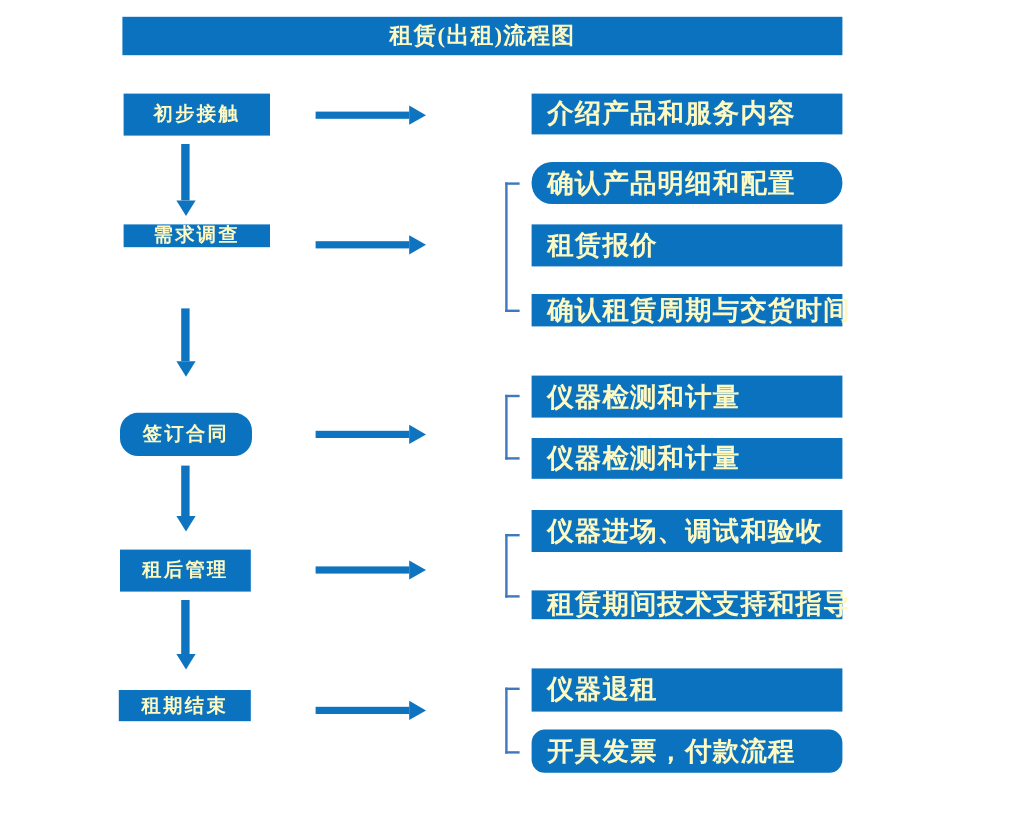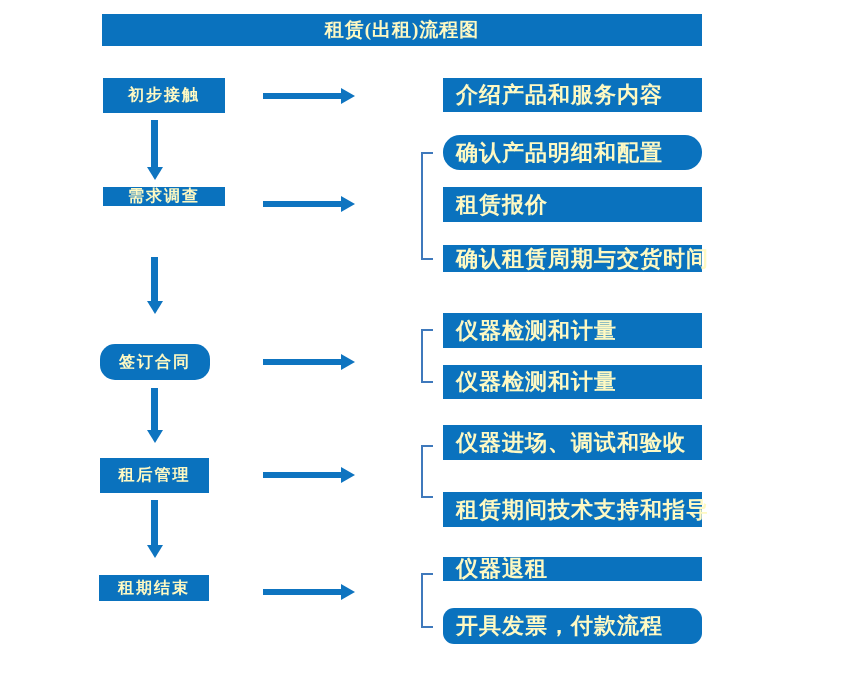--- a/index.html
+++ b/index.html
@@ -37,22 +37,22 @@
     font-size:22px;letter-spacing:1px;white-space:nowrap;
     padding-left:13px;box-sizing:border-box;
   }
   .rb-0-0{top:78px;height:34px;}
   .rb-1-0{top:135px;height:35px;border-radius:17px;}
   .rb-1-1{top:187px;height:35px;}
   .rb-1-2{top:245px;height:27px;}
   .rb-2-0{top:313px;height:35px;}
   .rb-2-1{top:365px;height:34px;}
   .rb-3-0{top:425px;height:35px;}
-  .rb-3-1{top:492px;height:35px;}
-  .rb-4-0{top:557px;height:24px;}
+  .rb-3-1{top:492px;height:24px;}
+  .rb-4-0{top:557px;height:36px;}
   .rb-4-1{top:608px;height:36px;border-radius:11px;}
   
   .harrow{position:absolute;left:263px;width:92px;height:16px;}
   .harrow .shaft{position:absolute;left:0;top:5px;width:78px;height:6px;background:var(--arrow,#0E74C0);}
   .harrow .head{position:absolute;right:0;top:0;width:0;height:0;
     border-left:14px solid var(--arrow,#0E74C0);
     border-top:8px solid transparent;border-bottom:8px solid transparent;}
   .ha1{top:88px;} .ha2{top:196px;} .ha3{top:354px;} .ha4{top:467px;} .ha5{top:584px;}
   
   .varrow{position:absolute;left:147px;width:16px;}

